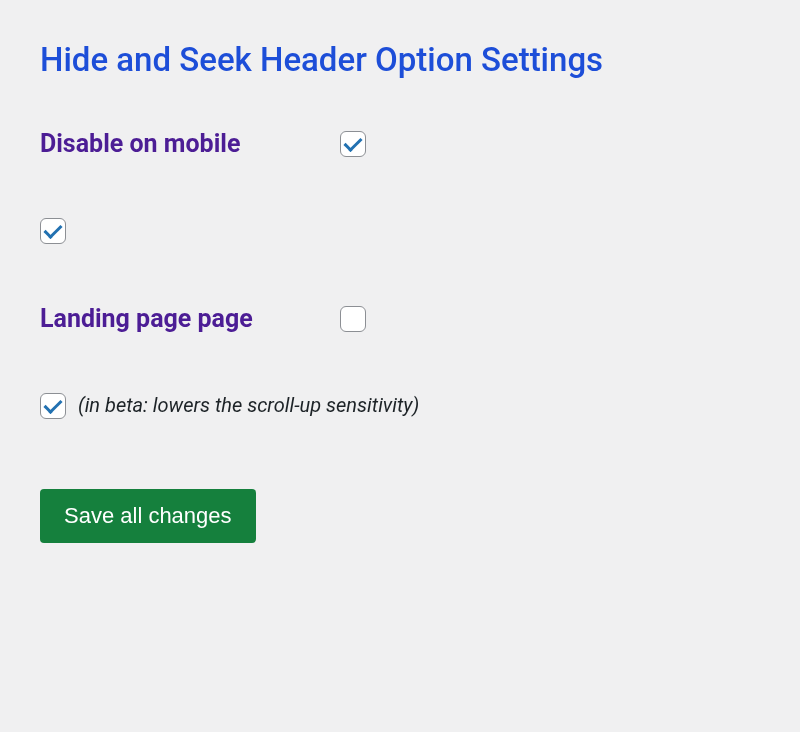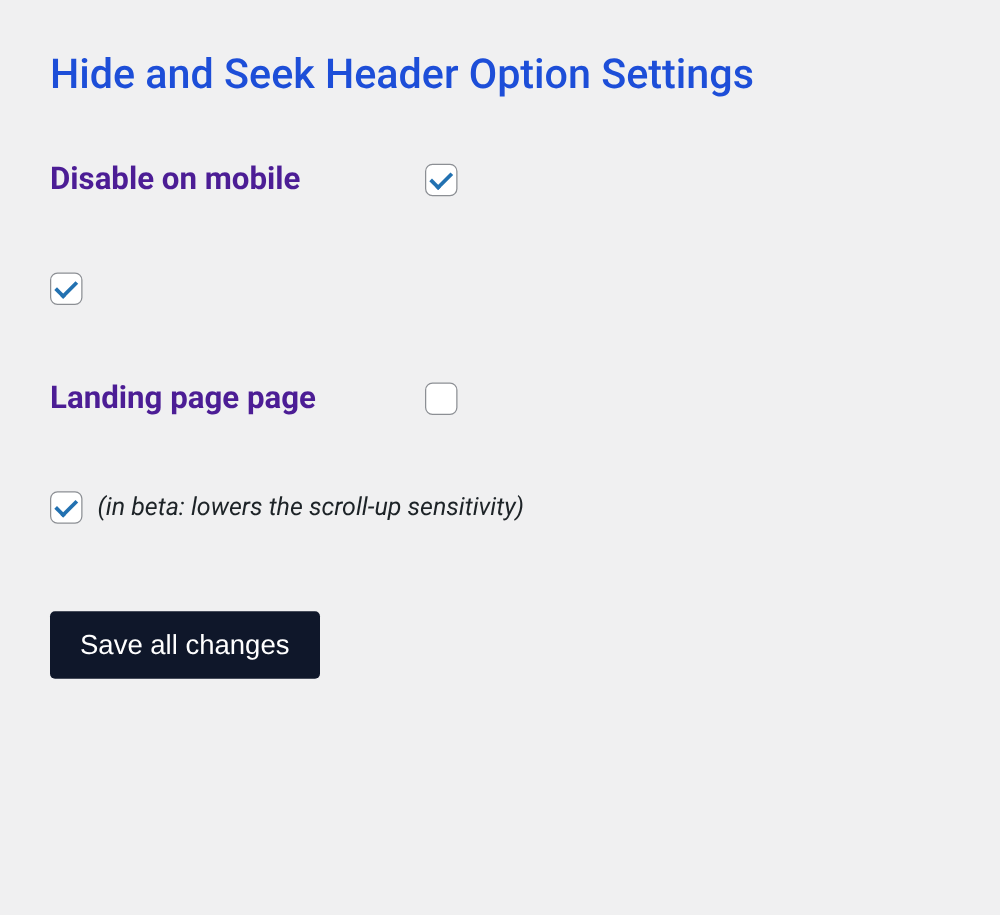--- a/index.html
+++ b/index.html
@@ -64,21 +64,21 @@
       transform: rotate(45deg);
     }
     .helper-text {
       font-style: italic;
       font-size: 20px;
       color: #1d2327;
       margin-left: 12px;
       line-height: 1.2;
     }
     .save-button {
-      background: #0f172a;
+      background: #15803d;
       color: #fff;
       border: none;
       font-size: 22px;
       font-weight: 400;
       padding: 14px 24px;
       border-radius: 4px;
       cursor: pointer;
       margin-top: 10px;
     }
   </style>

